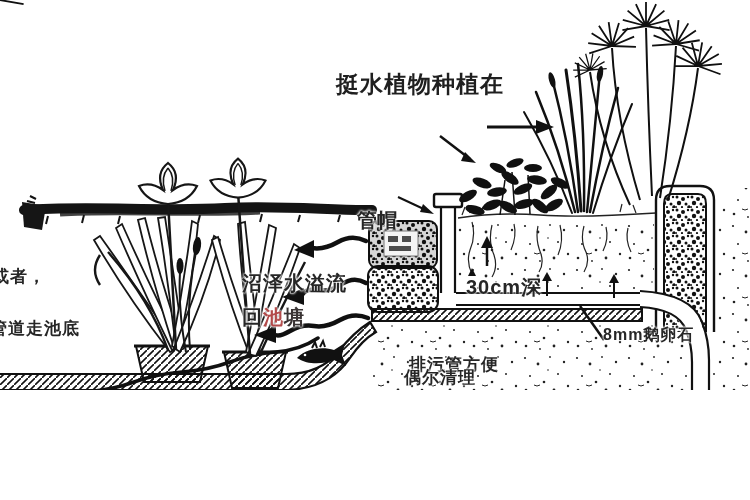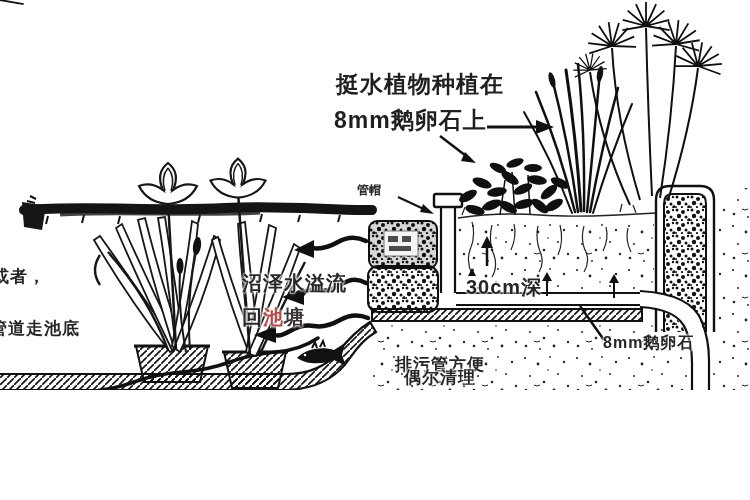--- a/index.html
+++ b/index.html
@@ -9,21 +9,21 @@
   }
   #scene{position:absolute;left:0;top:0;}
   .lbl{
     position:absolute;font-weight:700;color:#262626;white-space:nowrap;line-height:1.1;
     text-shadow:0 0 2px #fff,0 0 3px #fff,0 0 3px #fff;letter-spacing:1px;
   }
   .big{font-size:23px;color:#1f1f1f;}
   .mid{font-size:20px;}
   .mid2{font-size:17px;}
   .sm{font-size:16px;}
-  .tiny{font-size:12px;letter-spacing:0;}
+  .tiny{font-size:20px;letter-spacing:0;margin-top:25px;}
   .c-red{color:#b24a4a;}
   .c-dk{color:#3a3434;}
 </style>
 </head>
 <body>
 
 <div id="stage">
 
 <svg id="scene" width="750" height="500" viewBox="0 0 750 500">
   <defs>
@@ -268,30 +268,29 @@
     <polygon points="481,248 487,236 493,248" stroke="none"></polygon>
     <polygon points="468,276 472,268 476,276" stroke="none"></polygon>
     <path d="M547,296 V278" stroke-width="2" fill="none"></path>
     <polygon points="542,281 547,272 552,281" stroke="none"></polygon>
     <path d="M614,298 V280" stroke-width="2" fill="none"></path>
     <polygon points="609,283 614,274 619,283" stroke="none"></polygon>
   </g>
 </svg>
 
 <div class="lbl big" style="left:336px;top:72px">挺水植物种植在</div>
-<div class="lbl big" style="left:334px;top:108px">8mm鹅卵石上</div>
 
 <div class="lbl tiny" style="left:357px;top:184px">管帽</div>
 
 <div class="lbl mid" style="left:242px;top:272px">沼泽水溢流</div>
 <div class="lbl mid" style="left:242px;top:306px"><span>回</span><span class="c-red">池</span><span class="c-dk">塘</span></div>
 
 <div class="lbl mid" style="left:466px;top:276px">30cm深</div>
 
-<div class="lbl mid2" style="left:395px;top:356px">排污管方便</div>
+<div class="lbl mid2" style="left:409px;top:356px">排污管方便</div>
 <div class="lbl mid2" style="left:404px;top:369px">偶尔清理</div>
 
-<div class="lbl sm" style="left:603px;top:334px">8mm鹅卵石</div>
+<div class="lbl sm" style="left:603px;top:326px">8mm鹅卵石</div>
 
 <div class="lbl mid2" style="left:-8px;top:268px">或者，</div>
 <div class="lbl mid2" style="left:-10px;top:320px">管道走池底</div>
 
 </div>
 
 </body></html>

